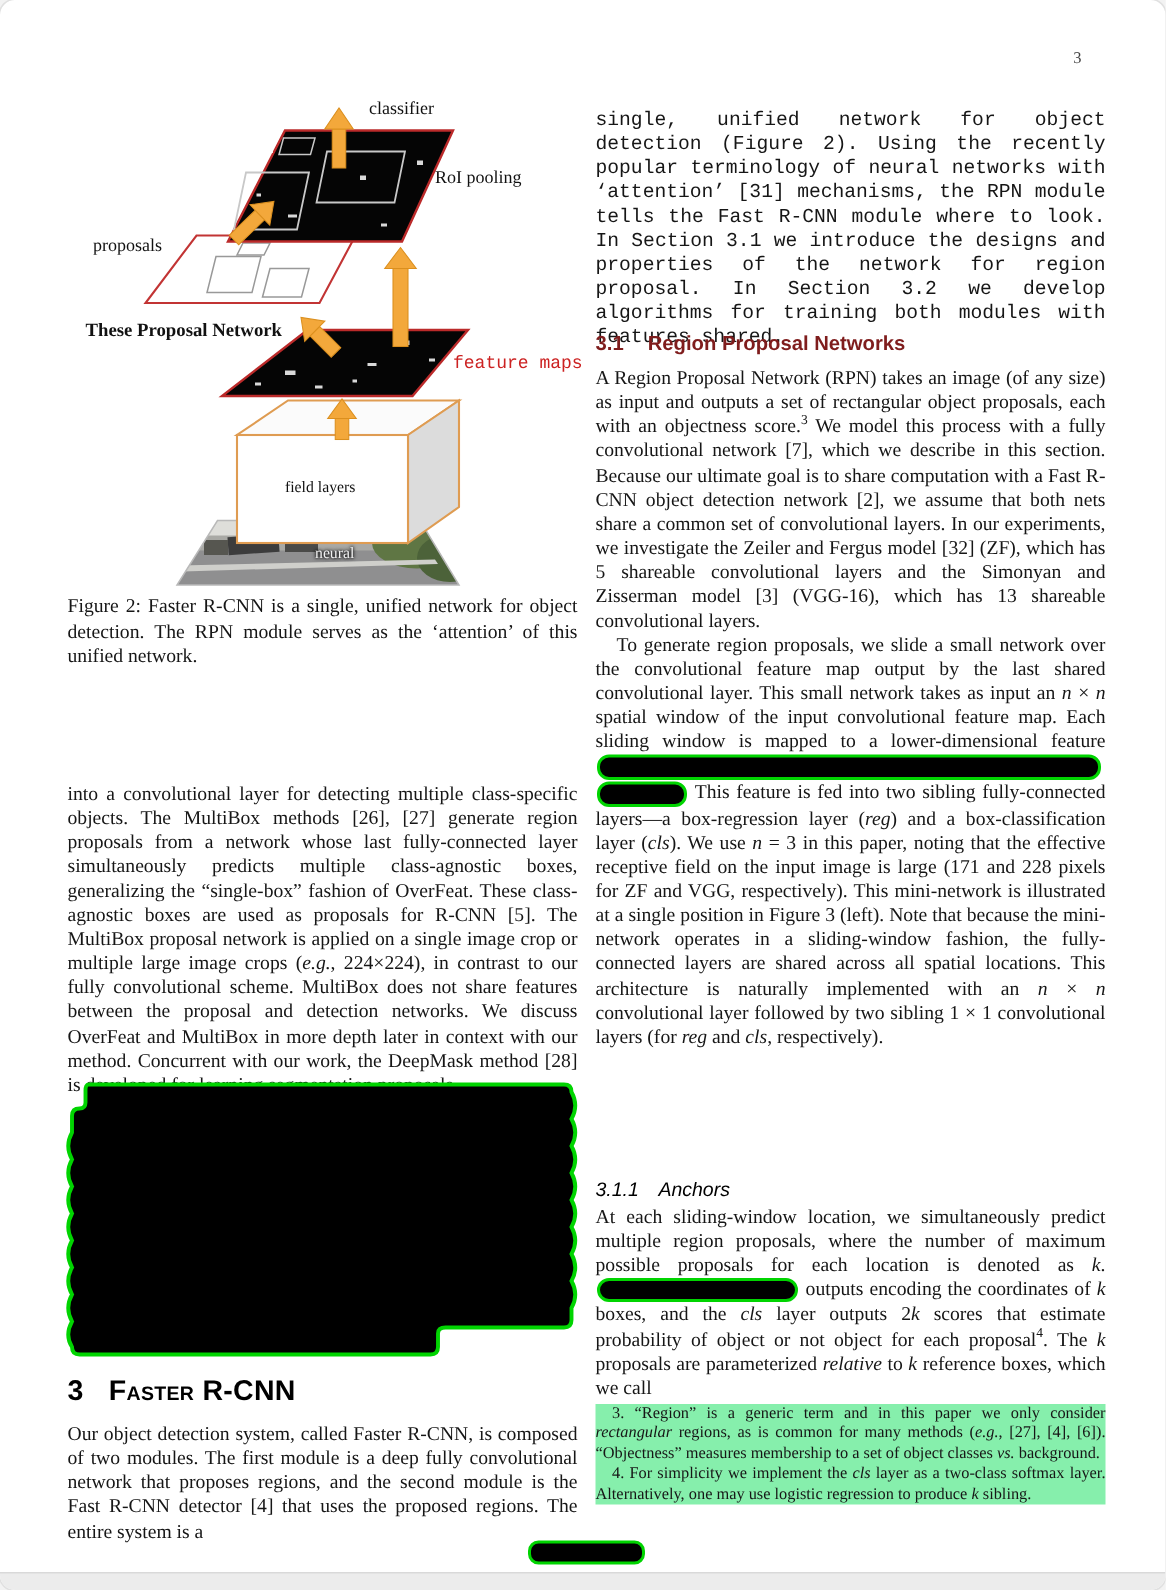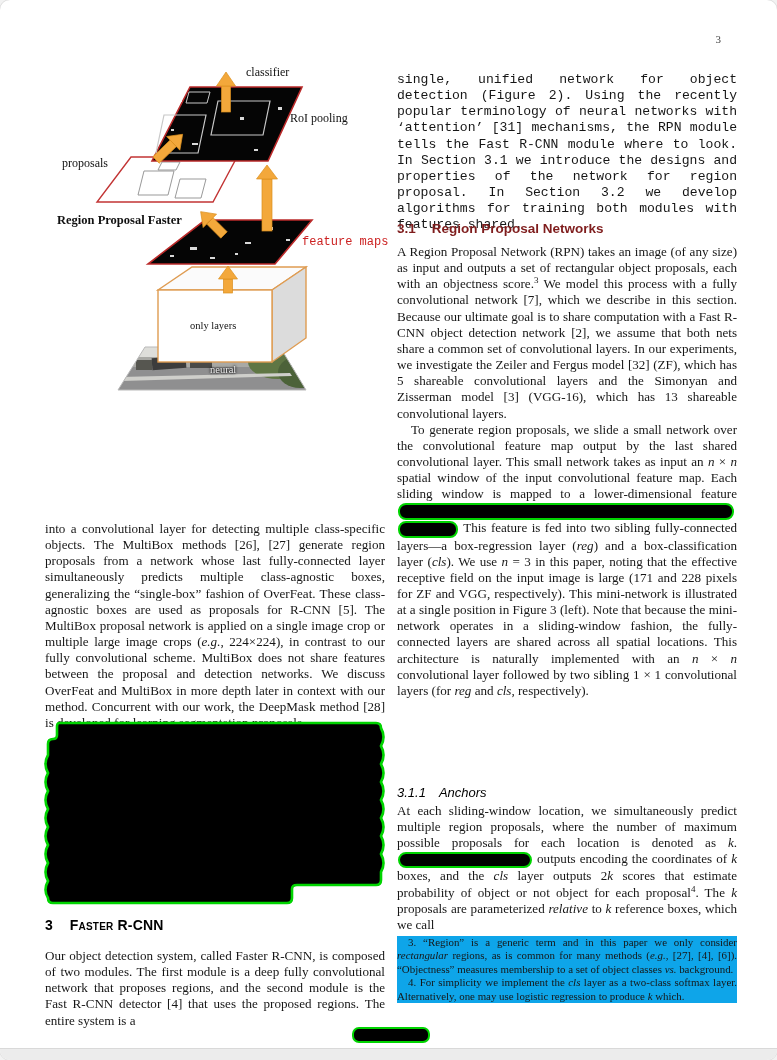--- a/index.html
+++ b/index.html
@@ -9,40 +9,40 @@
     border-radius:10px;overflow:hidden;outline:1px solid #e0e0e0;margin:0 auto;
   }
   .page-bottom-edge{position:absolute;left:0;right:0;bottom:0;height:11px;
     background:#ececec;border-top:1px solid #d9d9d9;}
   .pagenum{position:absolute;top:33px;right:56px;font-size:11px;color:#444;}
   .col{position:absolute;width:340px;text-align:justify;font-size:13.1px;line-height:16.15px;}
   .col p{margin:0;padding:0;}
   sup{font-size:9px;line-height:0;vertical-align:super;}
   .indent{text-indent:14px;}
   .h-sec{position:absolute;left:45px;top:917px;font-family:"Liberation Sans",sans-serif;
-    font-weight:bold;font-size:14px;color:#000;}
+    font-weight:bold;font-size:19px;color:#000;}
   .h-sec .num{margin-right:17px;}
   .h-sec .ttl{font-variant:small-caps;letter-spacing:.2px;}
   .h-sub{position:absolute;left:397px;top:221px;font-family:"Liberation Sans",sans-serif;
     font-weight:bold;font-size:13.5px;color:#7f1d1d;}
   .h-sub .num{margin-right:16px;}
   .h-subsub{position:absolute;left:397px;top:785px;font-family:"Liberation Sans",sans-serif;
     font-style:italic;font-size:13px;color:#000;text-align:center;}
   .h-subsub .num{margin-right:13px;}
   .fn{font-size:10.9px;line-height:13.4px;}
   .fn p{margin:0;text-indent:11px;}
   .redact-bar{display:inline-block;background:#000;border:2px solid #00d400;
     border-radius:8px;vertical-align:middle;margin:0 1px;}
   .fig-label{position:absolute;font-size:12px;color:#111;white-space:nowrap;}
   .caption{position:absolute;left:45px;top:396px;width:340px;text-align:justify;
     font-size:13.1px;line-height:16.6px;}
   .mid-right{top:244px;height:540px;overflow:hidden;}
   .footer-bar{position:absolute;left:352px;top:1027px;width:74px;height:12px;
     background:#000;border:2px solid #00d400;border-radius:7px;}
-  .fn-block{background:#0ea5e9;z-index:5;}
+  .fn-block{background:#86efac;z-index:5;}
 </style>
 </head>
 <body>
 
 <div class="page">
 
   <div class="pagenum">3</div>
 
   <svg style="position:absolute;left:40px;top:57px;" width="360" height="345" viewBox="0 0 360 345">
     <defs>
@@ -131,25 +131,26 @@
       <g transform="translate(186,55) rotate(-90)">
         <rect x="0" y="-4.5" width="26" height="9"></rect>
           <polygon points="26,-9.5 26,9.5 40,0"></polygon>
       </g>
     </g>
   </svg>
 
   <div class="fig-label" style="left:246px;top:65px;">classifier</div>
   <div class="fig-label" style="left:290px;top:111px;">RoI pooling</div>
   <div class="fig-label" style="left:62px;top:156px;">proposals</div>
-  <div class="fig-label" style="left:57px;top:213px;font-weight:bold;font-size:12.5px;">Region Proposal Faster</div>
+  <div class="fig-label" style="left:57px;top:213px;font-weight:bold;font-size:12.5px;">These Proposal Network</div>
   <div class="fig-label" style="left:302px;top:235px;color:#cc2222;font-family:Liberation Mono, monospace;">feature maps</div>
-  <div class="fig-label" style="left:190px;top:320px;font-size:10.5px;">only layers</div>
+  <div class="fig-label" style="left:190px;top:320px;font-size:10.5px;">field layers</div>
   <div class="fig-label" style="left:210px;top:364px;font-size:10.5px;color:#f2f2f2;text-shadow:0 0 2px #000,0 0 3px #000;">neural</div>
 
+  <div class="caption">Figure 2: Faster R-CNN is a single, unified network for object detection. The RPN module serves as the ‘attention’ of this unified network.</div>
 
   <div class="col" style="left:45px;top:477px;margin-top:44px;">
     <p><span>into a convolutional layer for detecting multiple class-specific objects. The MultiBox methods [26], [27] generate region proposals from a network whose last fully-connected layer simultaneously predicts multiple class-agnostic boxes, generalizing the “single-box” fashion of OverFeat. These class-agnostic boxes are used as proposals for R-CNN [5]. The MultiBox proposal network is applied on a single image crop or multiple large image crops (</span><span style="font-style: italic;">e.g.</span><span>, 224×224), in contrast to our fully convolutional scheme. MultiBox does not share features between the proposal and detection networks. We discuss OverFeat and MultiBox in more depth later in context with our method. Concurrent with our work, the DeepMask method [28] is developed for learning segmentation proposals.</span></p>
   </div>
 
   <svg style="position:absolute;left:40px;top:718px;z-index:3;" width="348" height="190" viewBox="0 0 348 190">
     <path fill="#000000" stroke="#00d400" stroke-width="2.6" d="
       M 19,5 H 336 Q 341,5 341,10
       Q 346,19 341,28 Q 346,37 341,46 Q 346,55 341,64 Q 346,73 341,82
       Q 346,91 341,100 Q 346,109 341,118 Q 346,127 341,136 Q 346,145 341,154
@@ -184,19 +185,19 @@
   <div class="h-subsub">
     <span class="num">3.1.1</span><span>Anchors</span>
   </div>
 
   <div class="col" style="left:397px;top:803px;">
     <p><span>At each sliding-window location, we simultaneously predict multiple region proposals, where the number of maximum possible proposals for each location is denoted as </span><span style="font-style: italic;">k</span><span>. </span><span class="redact-bar" style="width: 130px; height: 12px;"></span><span> outputs encoding the coordinates of </span><span style="font-style: italic;">k</span><span> boxes, and the </span><span style="font-style: italic;">cls</span><span> layer outputs 2</span><span style="font-style: italic;">k</span><span> scores that estimate probability of object or not object for each proposal</span><sup>4</sup><span>. The </span><span style="font-style: italic;">k</span><span> proposals are parameterized </span><span style="font-style: italic;">relative</span><span> to </span><span style="font-style: italic;">k</span><span> reference boxes, which we call</span></p>
   </div>
 
   <div class="col fn fn-block" style="left:397px;top:936px;position:absolute;">
     <p><span>3. “Region” is a generic term and in this paper we only consider </span><span style="font-style: italic;">rectangular</span><span> regions, as is common for many methods (</span><span style="font-style: italic;">e.g.</span><span>, [27], [4], [6]). “Objectness” measures membership to a set of object classes </span><span style="font-style: italic;">vs.</span><span> background.</span></p>
-    <p><span>4. For simplicity we implement the </span><span style="font-style: italic;">cls</span><span> layer as a two-class softmax layer. Alternatively, one may use logistic regression to produce </span><span style="font-style: italic;">k</span><span> which.</span></p>
+    <p><span>4. For simplicity we implement the </span><span style="font-style: italic;">cls</span><span> layer as a two-class softmax layer. Alternatively, one may use logistic regression to produce </span><span style="font-style: italic;">k</span><span> sibling.</span></p>
   </div>
 
   <div class="footer-bar"></div>
 
   <div class="page-bottom-edge"></div>
 </div>
 
 </body></html>

